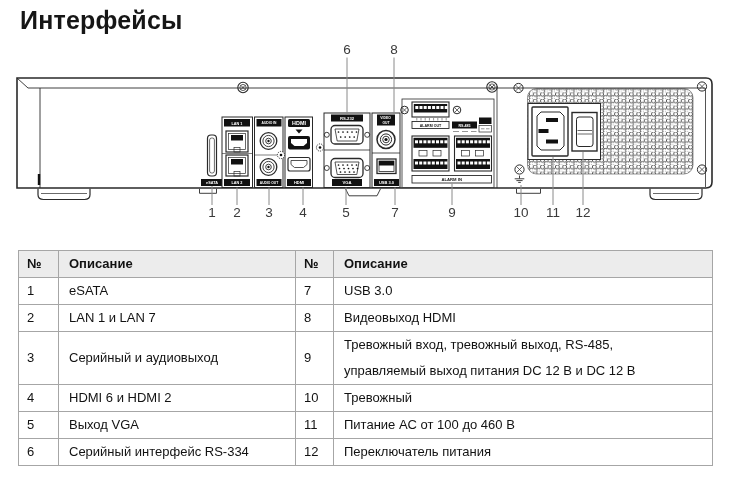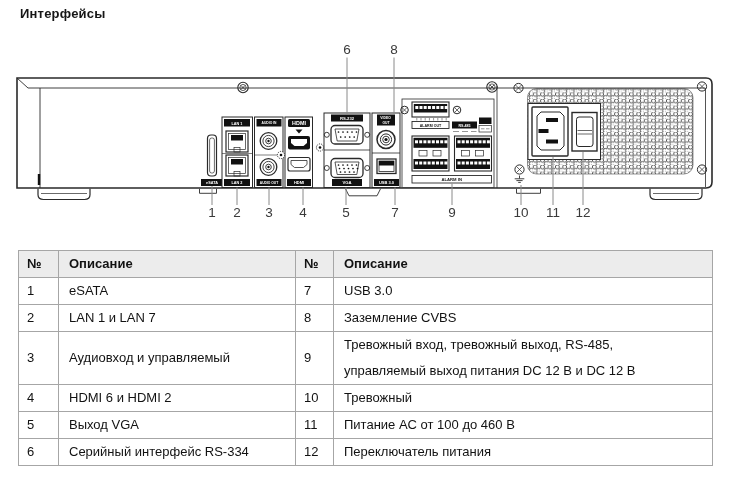--- a/index.html
+++ b/index.html
@@ -1,17 +1,17 @@
 <!DOCTYPE html>
 <html><head>
 <meta charset="utf-8">
 <style>
   html,body{margin:0;padding:0;background:#ffffff;}
   body{width:729px;height:477px;position:relative;font-family:"Liberation Sans",sans-serif;overflow:hidden;}
-  .page-title{position:absolute;left:20px;top:6px;font-size:13px;font-weight:bold;color:#161616;margin:0;letter-spacing:.2px;}
+  .page-title{position:absolute;left:20px;top:6px;font-size:25px;font-weight:bold;color:#161616;margin:0;letter-spacing:.2px;}
   .diagram-wrap{position:absolute;left:0;top:0;width:729px;height:240px;}
   .table-wrap{position:absolute;left:18px;top:250px;width:694px;}
   table.iface{border-collapse:collapse;width:694px;table-layout:fixed;font-size:13px;color:#121212;}
   table.iface th,table.iface td{border:1px solid #a6a6a6;padding:0 8px;line-height:26px;vertical-align:middle;text-align:left;overflow:hidden;}
   table.iface th{background:#ececec;font-weight:bold;}
   table.iface td.desc,table.iface th.desc{padding:0 10px;white-space:pre-line;}
   svg text{font-family:"Liberation Sans",sans-serif;}
   .callout-num{font-size:13.5px;fill:#3a3a3a;}
   .ldr{stroke:#8a8a8a;stroke-width:1;}
 </style>
@@ -393,25 +393,25 @@
       <tr>
         <td>1</td>
         <td class="desc">eSATA</td>
         <td>7</td>
         <td class="desc">USB 3.0</td>
       </tr>
       <tr>
         <td>2</td>
         <td class="desc">LAN 1 и LAN 7</td>
         <td>8</td>
-        <td class="desc">Заземление CVBS</td>
+        <td class="desc">Видеовыход HDMI</td>
       </tr>
       <tr>
         <td>3</td>
-        <td class="desc">Аудиовход и управляемый</td>
+        <td class="desc">Серийный и аудиовыход</td>
         <td>9</td>
         <td class="desc">Тревожный вход, тревожный выход, RS-485,
 управляемый выход питания DC 12 В и DC 12 В</td>
       </tr>
       <tr>
         <td>4</td>
         <td class="desc">HDMI 6 и HDMI 2</td>
         <td>10</td>
         <td class="desc">Тревожный</td>
       </tr>

